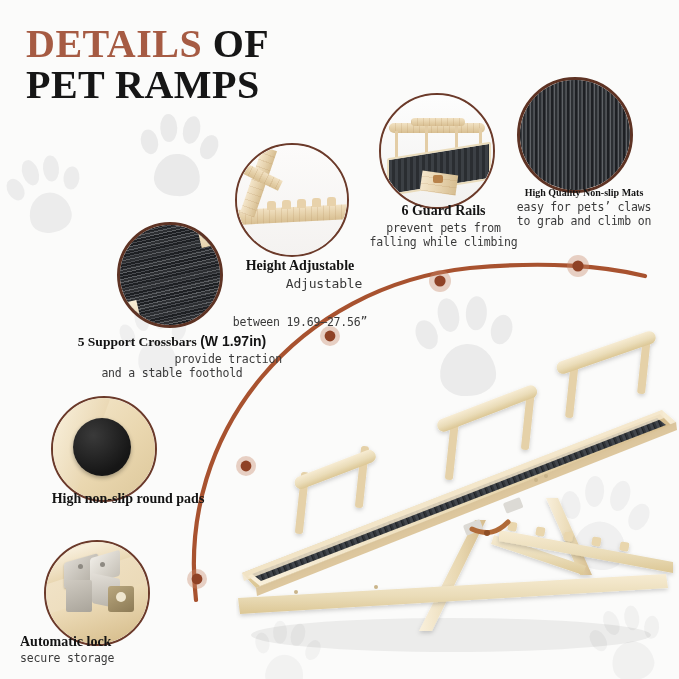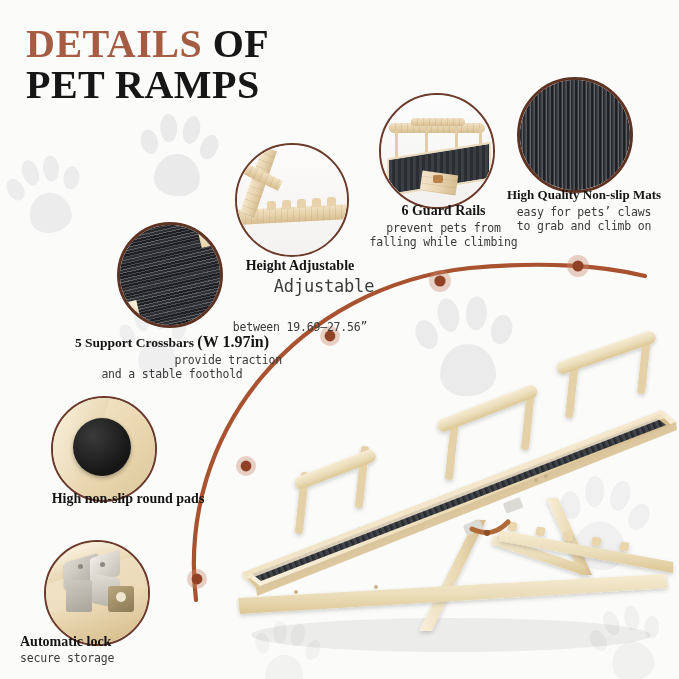--- a/index.html
+++ b/index.html
@@ -26,21 +26,21 @@
   .title{position:absolute;left:26px;top:24px;line-height:1.02;}
   .title .l1{font-size:40px;font-weight:bold;letter-spacing:.5px;white-space:nowrap;}
   .title .l2{font-size:40px;font-weight:bold;letter-spacing:.5px;white-space:nowrap;color:#161616;}
   .title .accent{color:#a65b43;}
   .title .dark{color:#161616;}
 
   
   .label{position:absolute;}
   .label .head{font-family:"Liberation Serif",serif;font-weight:bold;color:#141414;white-space:nowrap;}
   .label .sub{font-family:"DejaVu Sans Mono",monospace;color:#3a3a3a;white-space:nowrap;letter-spacing:-.2px;}
-  .label .unit{font-family:Liberation Serif, serif;font-weight:bold;font-size:16px;}
+  .label .unit{font-family:Liberation Sans, sans-serif;font-weight:bold;font-size:14px;}
 
   
   .circ{position:absolute;border-radius:50%;overflow:hidden;
         border:2px solid #6b3a2a;background:#efe9e3;}
   .circ .inner{position:absolute;inset:0;border-radius:50%;overflow:hidden;}
 
   
   .mat{
     position:absolute;inset:-20%;
     background:
@@ -242,28 +242,28 @@
     </div>
   </div>
 
   <div class="label" style="left:356px;top:203px;width:175px;text-align:center;">
     <div class="head" style="font-size:14px;">6 Guard Rails</div>
     <div class="sub" style="font-size:11.5px;margin-top:2px;">prevent pets from</div>
     <div class="sub" style="font-size:11.5px;">falling while climbing</div>
   </div>
 
   <div class="label" style="left:489px;top:187px;width:190px;text-align:center;">
-    <div class="head" style="font-size:13px;">High Quality Non-slip Mats</div>
+    <div class="head" style="font-size:10px;">High Quality Non-slip Mats</div>
     <div class="sub" style="font-size:11.5px;margin-top:2px;">easy for pets’ claws</div>
     <div class="sub" style="font-size:11.5px;">to grab and climb on</div>
   </div>
 
   <div class="label" style="left:220px;top:258px;width:160px;text-align:center;">
     <div class="head" style="font-size:14px;">Height Adjustable</div>
-    <div class="sub" style="font-size:17px;margin-top:2px;padding-left:48px;">Adjustable</div>
+    <div class="sub" style="font-size:13px;margin-top:2px;padding-left:48px;">Adjustable</div>
     <div class="sub" style="font-size:11.5px;margin-top:24px;">between 19.69–27.56”</div>
   </div>
 
   <div class="label" style="left:62px;top:333px;width:220px;text-align:center;">
     <div class="head" style="font-size:13.5px;">
       <span>5 Support Crossbars</span>
       <span class="unit">(W 1.97in)</span>
     </div>
     <div class="sub" style="font-size:11.5px;margin-top:2px;text-align:right;">provide traction</div>
     <div class="sub" style="font-size:11.5px;">and a stable foothold</div>

